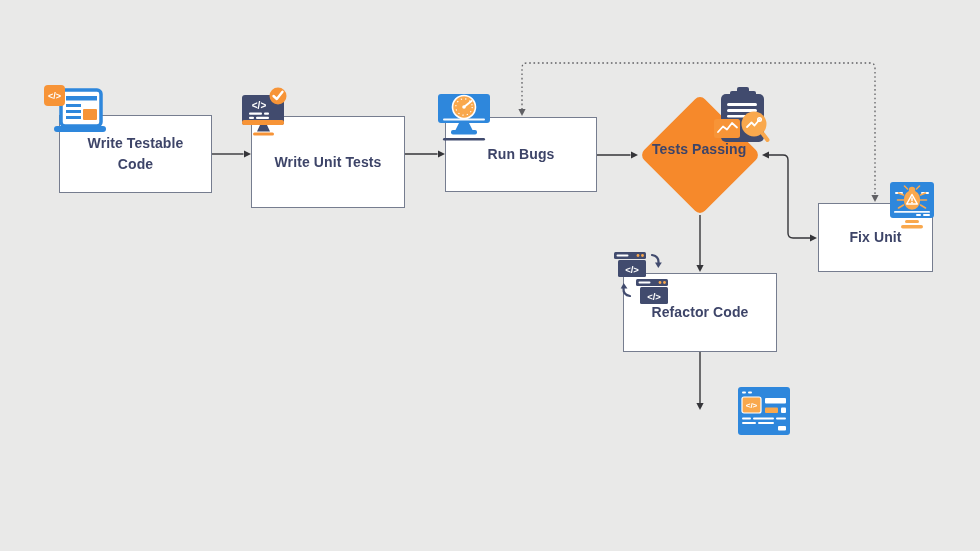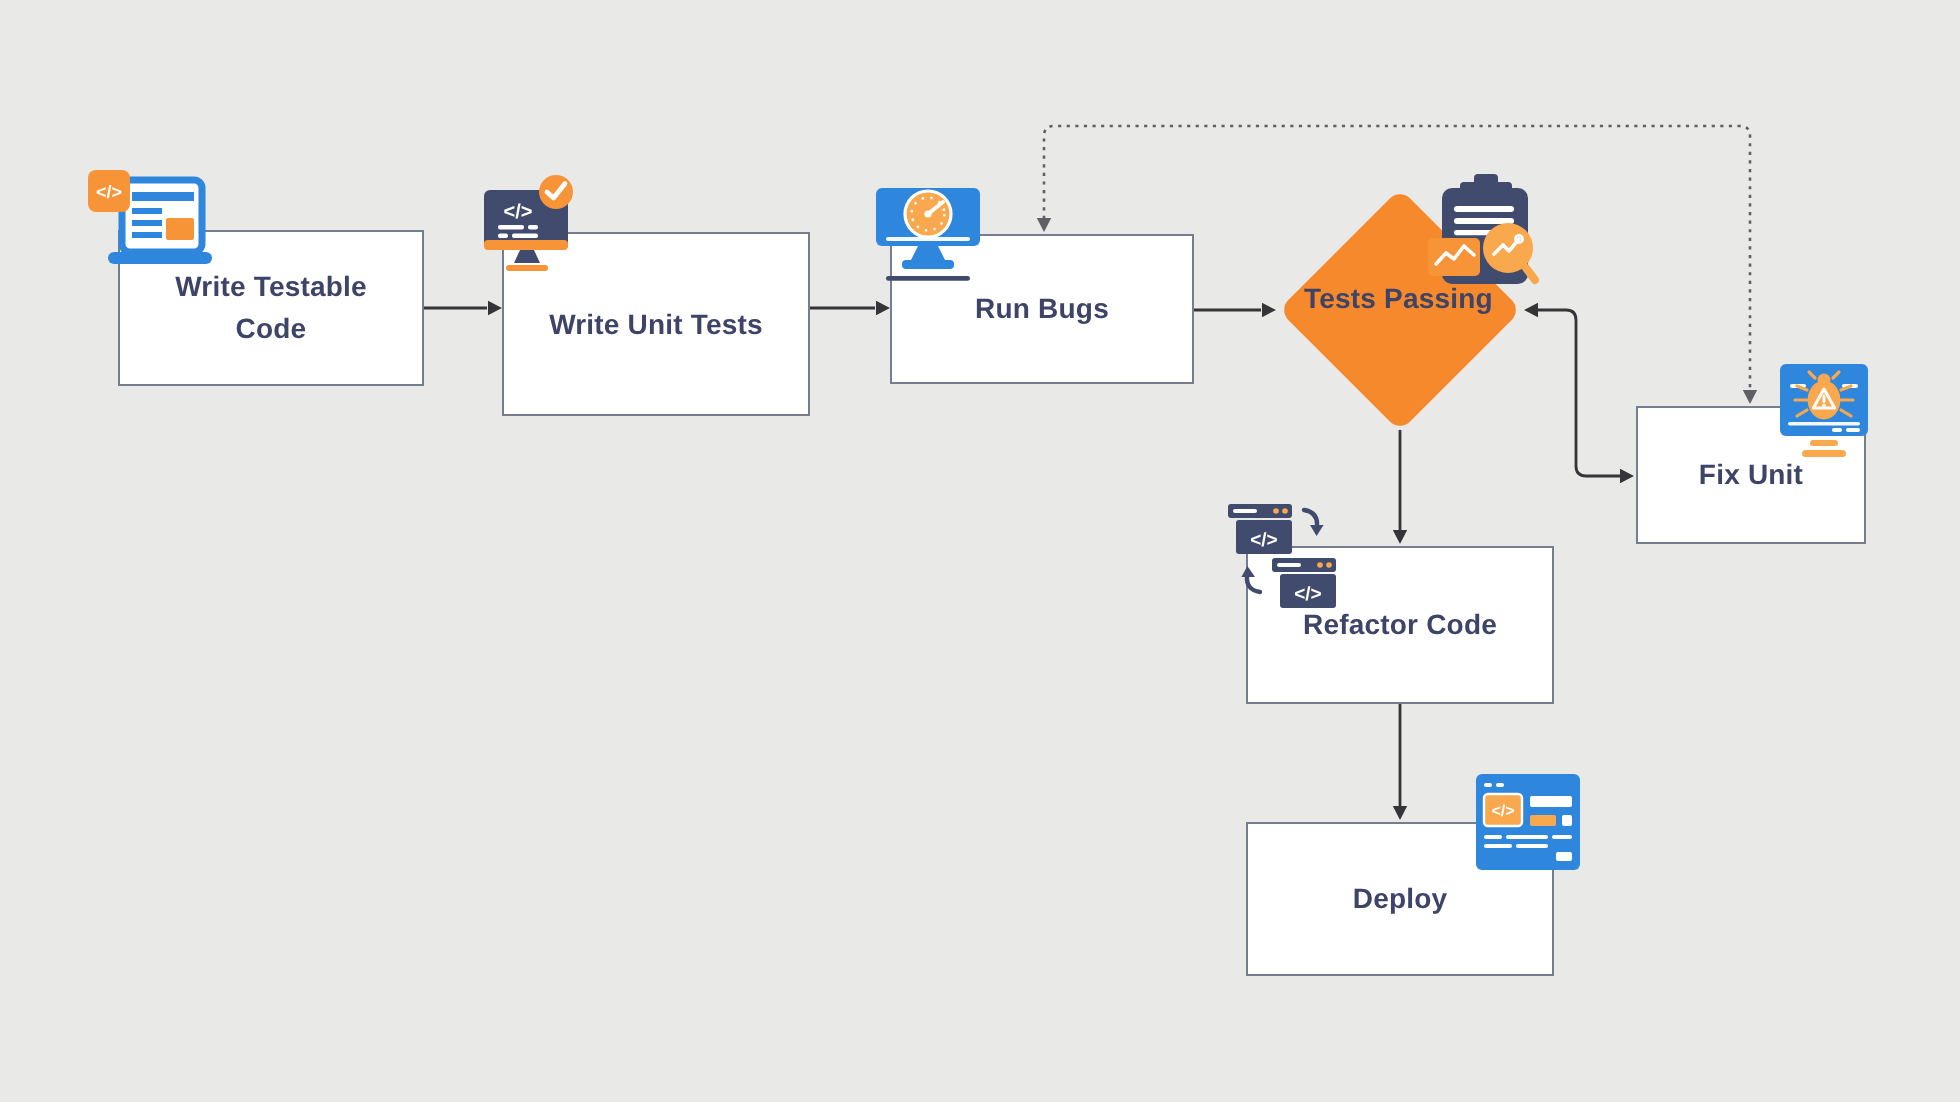--- a/index.html
+++ b/index.html
@@ -80,23 +80,20 @@
   </div>
   <div class="node" style="left:445px;top:117px;width:152px;height:75px">
     <span class="label">Run Bugs</span>
   </div>
   <div class="node" style="left:818px;top:203px;width:115px;height:69px">
     <span class="label">Fix Unit</span>
   </div>
   <div class="node" style="left:623px;top:273px;width:154px;height:79px">
     <span class="label">Refactor Code</span>
   </div>
-  <div class="node" style="left:623px;top:411px;width:154px;height:77px">
-    <span class="label">Deploy</span>
-  </div>
 
   <div class="diamond"></div>
   <div class="diamond-label label">Tests Passing</div>
 
   <div class="icon" style="left:40px;top:83px">
     <svg width="68" height="52" viewBox="0 0 68 52">
       <rect class="f-blue" x="14" y="43" width="52" height="6" rx="3"></rect>
       <rect class="f-white" x="21" y="7" width="40" height="36" rx="4"></rect>
       <rect class="s-blue" stroke-width="3.5" x="21" y="7" width="40" height="36" rx="4"></rect>
       <rect class="f-blue" x="26" y="13" width="31" height="4.5"></rect>

